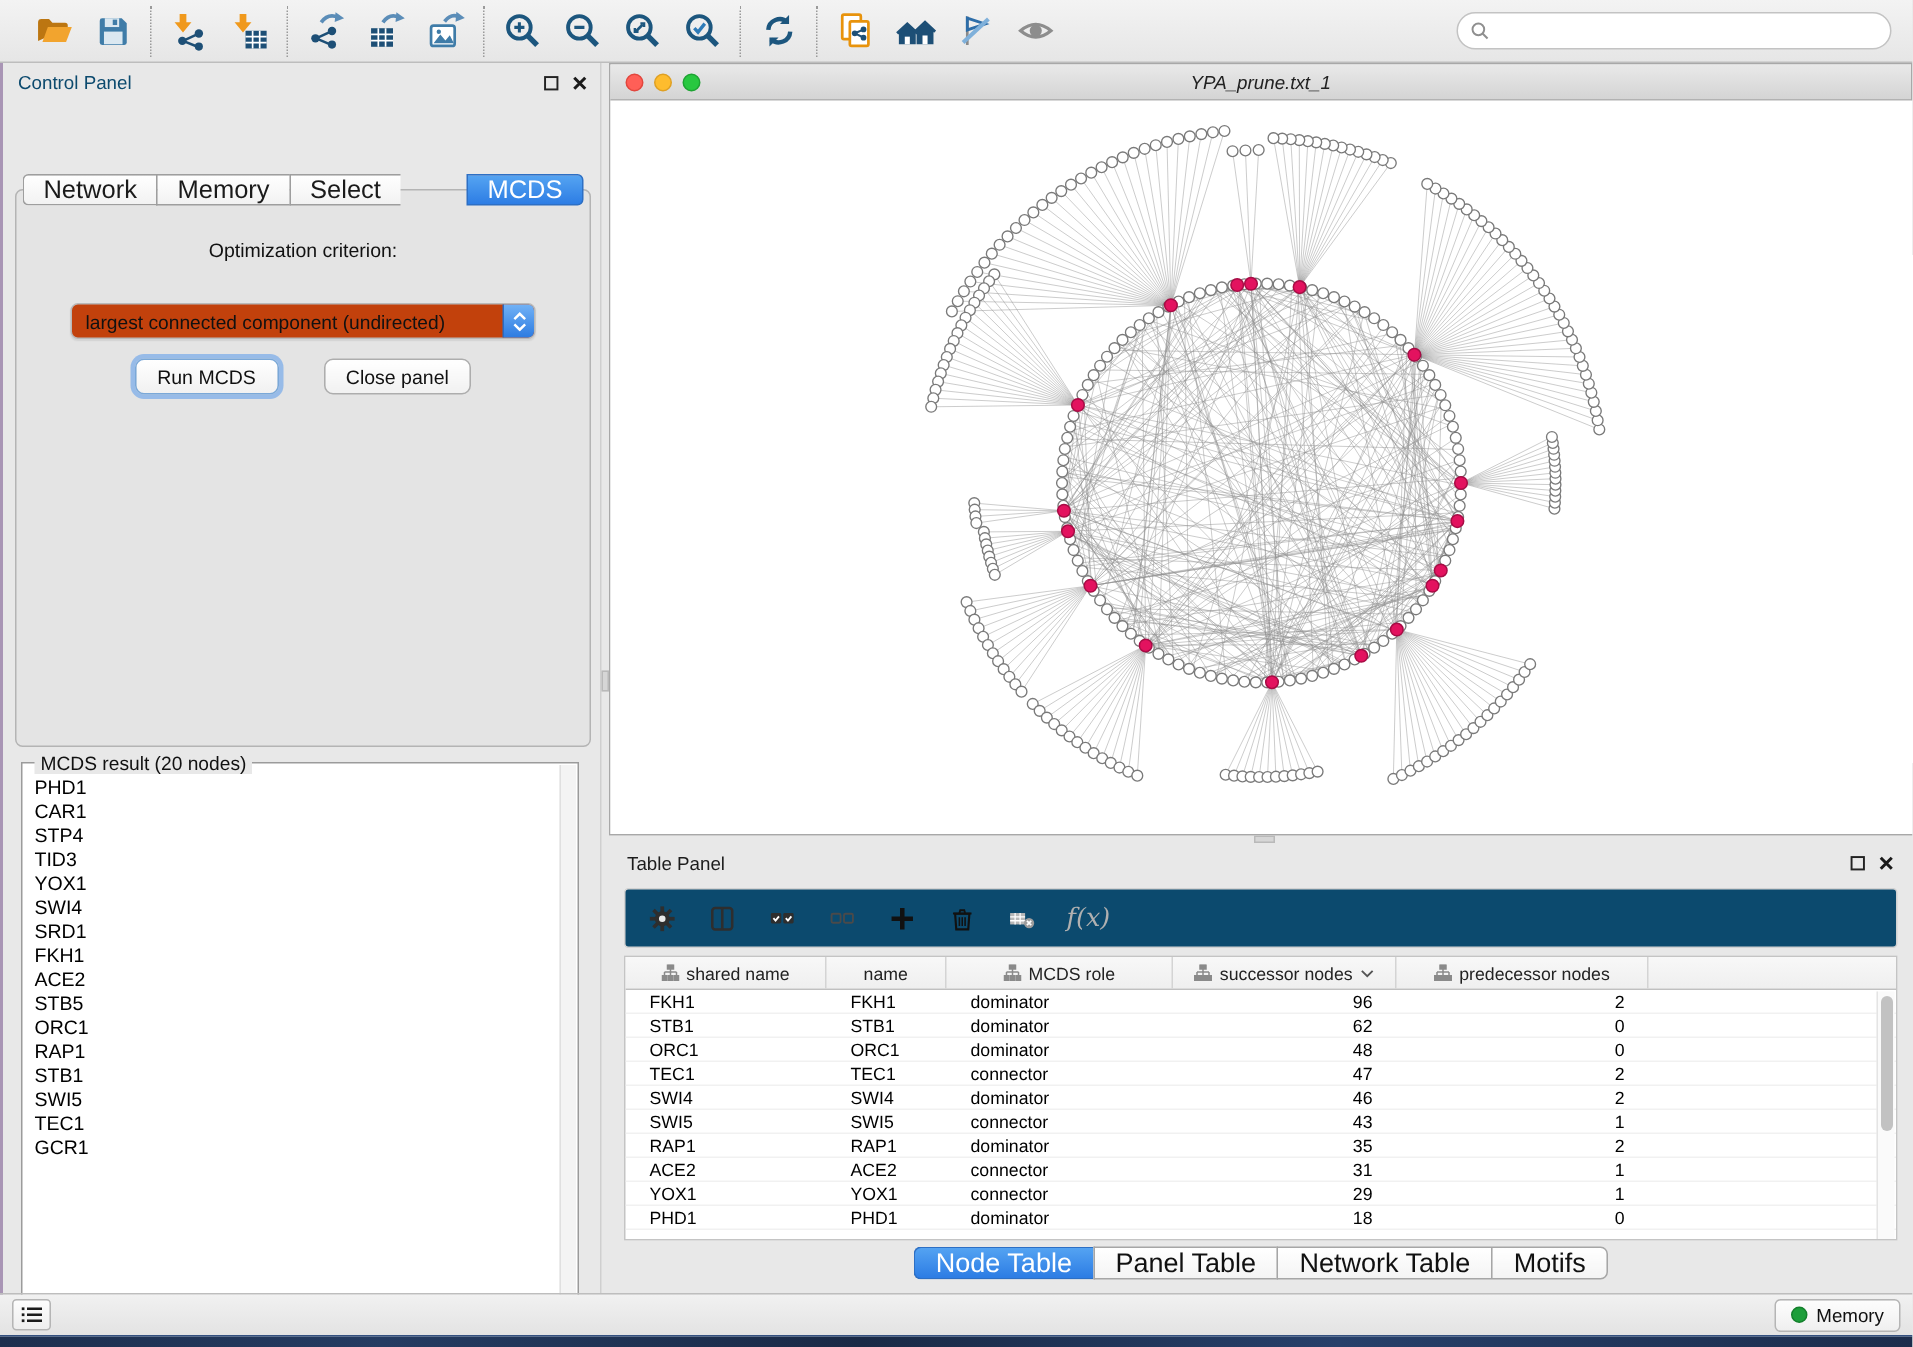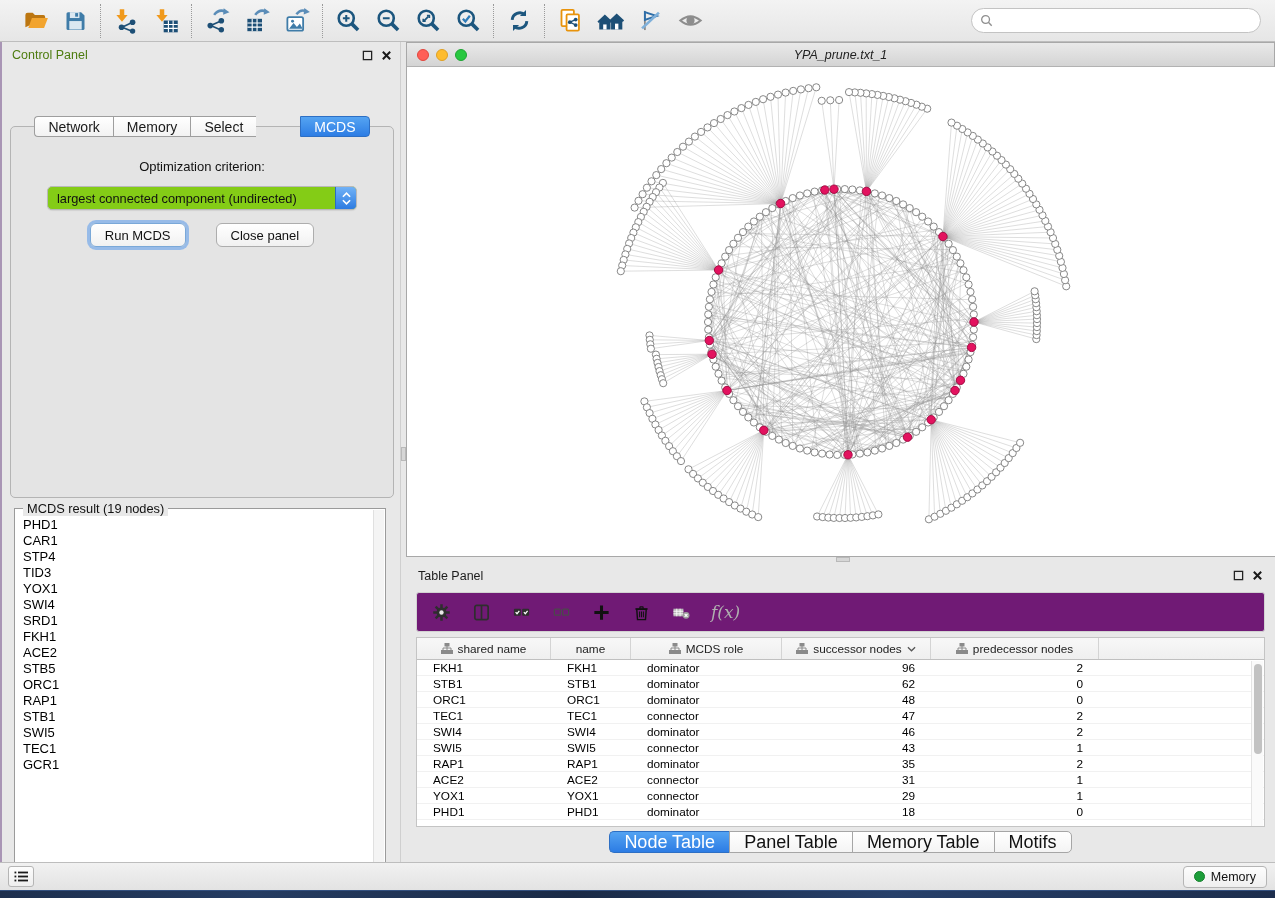--- a/index.html
+++ b/index.html
@@ -23,33 +23,33 @@
 
   
   .left-strip { position:absolute; left:0; top:42px; width:2px; height:848px; background:#a995b5; }
   .desktop-strip { position:absolute; left:0; top:890px; width:1275px; height:8px;
     background:linear-gradient(90deg,#1d2f4e,#253c62 20%,#1a2a46 45%,#27406a 70%,#1c2d4c);
     border-top:1px solid #33507f; }
 
   
   .control-panel { position:absolute; left:2px; top:42px; width:400px; height:820px; background:#e8e8e8; }
   .cp-header { height:26px; display:flex; align-items:center; padding:0 10px; }
-  .cp-title { font-size:12.5px; color:#4d7c0f; }
+  .cp-title { font-size:12.5px; color:#0c4a6e; }
   .win-btns { margin-left:auto; display:flex; gap:8px; align-items:center; }
   .win-btns svg { width:11px; height:11px; }
   .cp-tabs { position:absolute; left:0; top:74px; width:100%; display:flex; justify-content:center; z-index:2; }
-  .cp-tab { height:21px; padding:0 13px; font-size:14px; background:linear-gradient(#ffffff,#f2f2f2);
+  .cp-tab { height:21px; padding:0 13px; font-size:17px; background:linear-gradient(#ffffff,#f2f2f2);
     border:1px solid #9e9e9e; border-right:none; display:flex; align-items:center; color:#1a1a1a; }
   .cp-tab:first-child { border-radius:4px 0 0 4px; }
   .cp-tab:last-child { border-right:1px solid #9e9e9e; border-radius:0 4px 4px 0;margin-left:44px; }
   .cp-tab.active { background:linear-gradient(#55a4f2,#2d7de4); color:#fff; border-color:#2d6fc4; }
   .cp-body { position:absolute; left:8px; top:84px; width:384px; height:372px;
     border:1px solid #b4b4b4; border-radius:5px; background:#e4e4e4; }
   .opt-label { text-align:center; margin-top:32px; font-size:13px; color:#111; }
-  .dropdown { margin:12px auto 0 auto; width:310px; height:24px; background:#84cc16; border:1px solid #b9b9b9;
+  .dropdown { margin:28px auto 0 auto; width:310px; height:24px; background:#c2410c; border:1px solid #b9b9b9;
     border-radius:5px; display:flex; align-items:center; overflow:hidden;
     box-shadow:0 1px 1px rgba(0,0,0,.08);justify-content:center; }
   .dropdown-value { flex:1; font-size:12.8px; padding-left:9px; color:#111; white-space:nowrap; }
   .dropdown-stepper { width:21px; height:24px; background:linear-gradient(#74b4f7,#2a79e0);
     border-left:1px solid #2a6cc4; display:flex; flex-direction:column; align-items:center; justify-content:center; gap:1px; }
   .dropdown-stepper svg { width:9px; height:6px; }
   .cp-btn-row { display:flex; justify-content:center; gap:30px; margin-top:13px; }
   .mac-btn { height:24px; padding:0 14px; font-size:13px; color:#111; background:linear-gradient(#ffffff,#f1f1f1);
     border:1px solid #adadad; border-radius:6px; display:flex; align-items:center; }
   .mac-btn.focused { box-shadow:0 0 0 3px rgba(100,160,235,.6); border-color:#7aa8d8; }
@@ -79,21 +79,21 @@
   .light.red { background:#ff5f57; border:1px solid #e2463d; }
   .light.yellow { background:#febc2e; border:1px solid #dfa023; }
   .light.green { background:#28c840; border:1px solid #1ea433; }
   .net-title { position:absolute; left:0; right:0; text-align:center; font-size:12.5px; color:#222; }
   .net-canvas { width:869px; height:489px; display:block; background:#fff; }
 
   
   .table-panel { position:absolute; left:406px; top:563px; width:869px; height:299px; background:#e8e8e8; }
   .tp-header { height:25px; display:flex; align-items:center; padding:0 12px; }
   .tp-title { font-size:12.5px; color:#1c1c1c; }
-  .tp-toolbar { margin:4px 10px 0 10px; height:40px; background:#701a75; border:1px solid #d2d2d2; border-radius:3px;
+  .tp-toolbar { margin:4px 10px 0 10px; height:40px; background:#0c4a6e; border:1px solid #d2d2d2; border-radius:3px;
     display:flex; align-items:center; gap:20px; padding:0 14px; }
   .tp-toolbar .ticon { width:20px; height:20px; display:flex; align-items:center; justify-content:center; }
   .tp-toolbar svg { width:19px; height:19px; }
   .fx-label { font-family:"DejaVu Serif", serif; font-style:italic; font-size:17px; color:#b0b0b0; }
 
   .ntable { position:absolute; left:10px; top:74px; width:849px; height:190px; background:#fff;
     border:1px solid #c4c4c4; overflow:hidden; }
   .thead { display:grid; grid-template-columns:134px 80px 151px 149px 168px 1fr; height:22px;
     background:linear-gradient(#f8f8f8,#efefef); border-bottom:1px solid #c0c0c0; }
   .th { display:flex; align-items:center; justify-content:center; gap:5px; font-size:11.8px; color:#222;
@@ -327,21 +327,21 @@
               <path d="M1 1 L5 5 L9 1" stroke="#fff" stroke-width="1.8" fill="none"></path>
             </svg>
         </span>
       </div>
       <div class="cp-btn-row">
         <span class="mac-btn focused">Run MCDS</span>
         <span class="mac-btn">Close panel</span>
       </div>
     </div>
     <div class="mcds-fieldset">
-      <span class="mcds-legend">MCDS result (19 nodes)</span>
+      <span class="mcds-legend">MCDS result (20 nodes)</span>
       <div class="mcds-list">
           <div class="mcds-item">PHD1</div>
           <div class="mcds-item">CAR1</div>
           <div class="mcds-item">STP4</div>
           <div class="mcds-item">TID3</div>
           <div class="mcds-item">YOX1</div>
           <div class="mcds-item">SWI4</div>
           <div class="mcds-item">SRD1</div>
           <div class="mcds-item">FKH1</div>
           <div class="mcds-item">ACE2</div>
@@ -1418,21 +1418,21 @@
           </div>
         </div>
       <div class="tbl-scroll">
           <div class="tbl-thumb"></div>
         </div>
     </div>
 
     <div class="tp-tabs">
         <div class="tt-tab active">Node Table</div>
         <div class="tt-tab">Panel Table</div>
-        <div class="tt-tab">Memory Table</div>
+        <div class="tt-tab">Network Table</div>
         <div class="tt-tab">Motifs</div>
       </div>
   </div>
 
   <div class="status-bar">
     <span class="list-btn">
         <svg viewBox="0 0 15 13">
       <g stroke="#1a1a1a" stroke-width="1.8">
             <line x1="4" y1="2.5" x2="14" y2="2.5"></line>
             <line x1="4" y1="6.5" x2="14" y2="6.5"></line>

